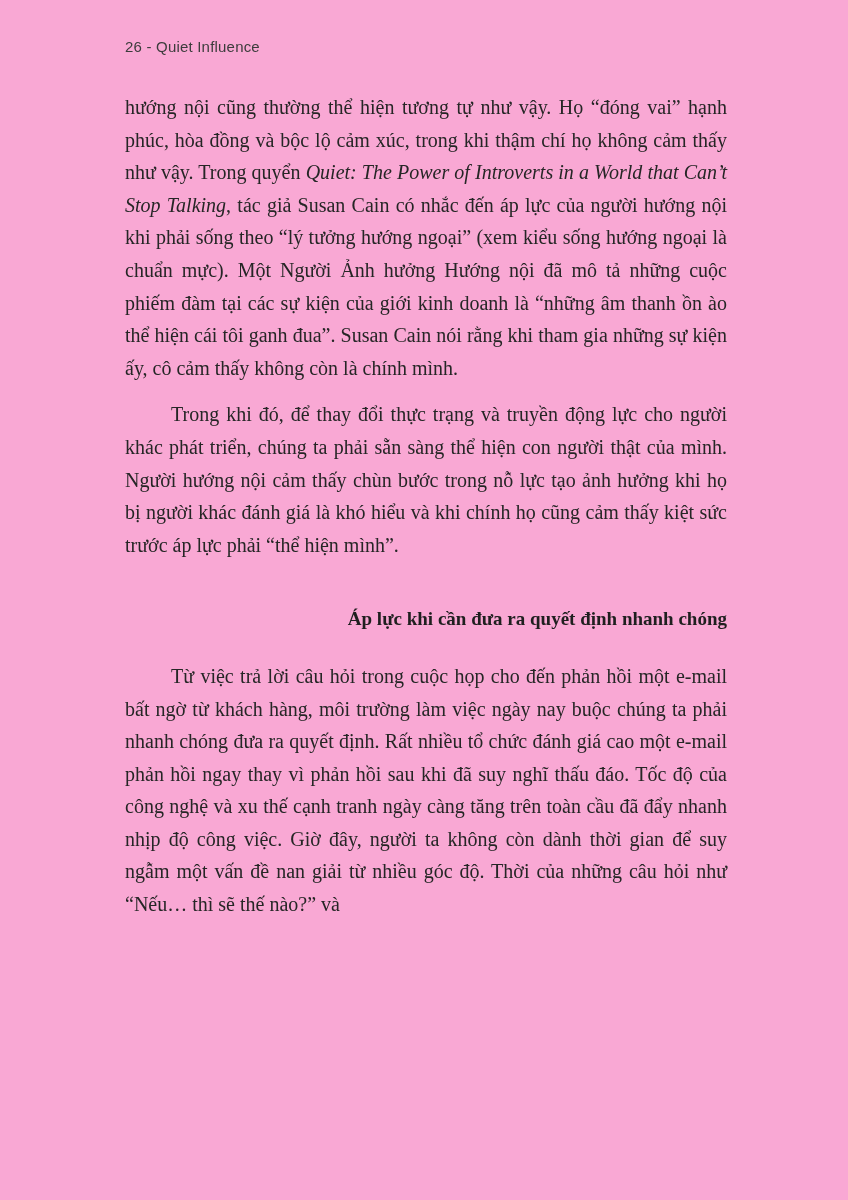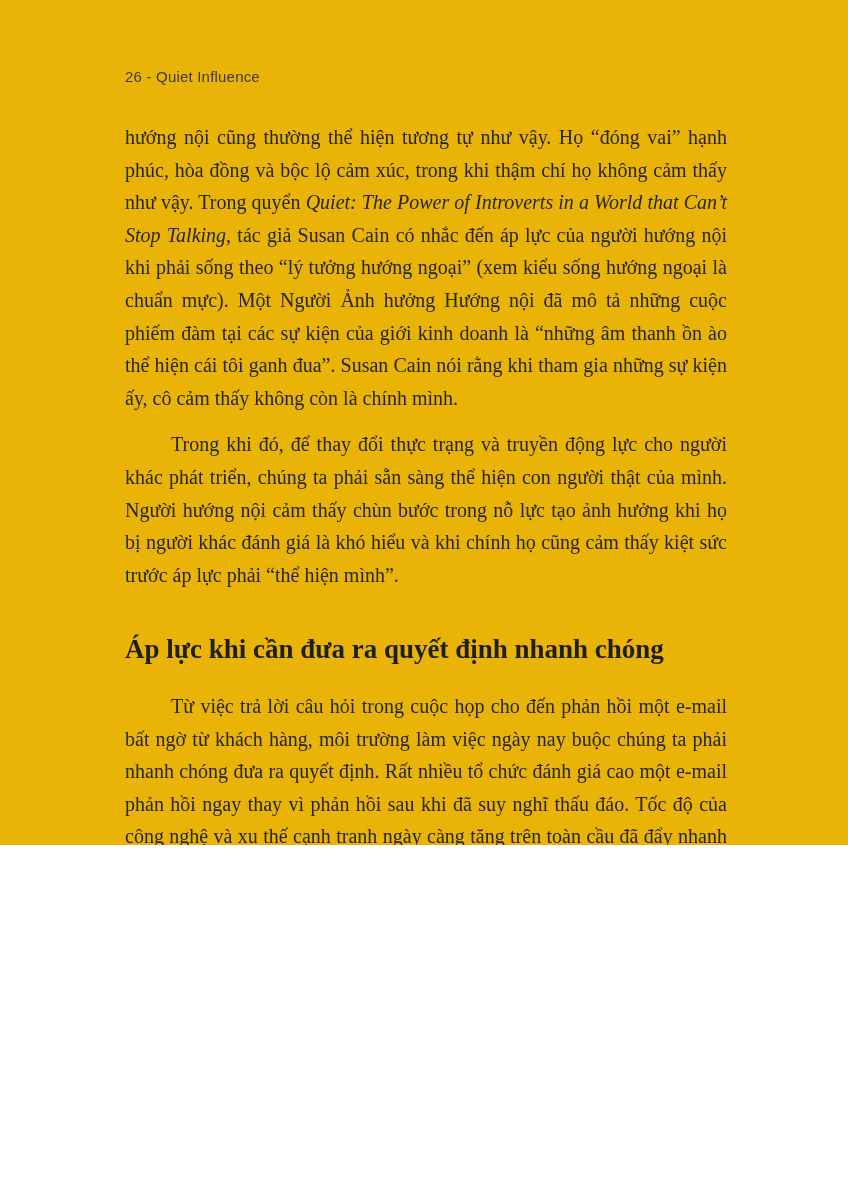--- a/index.html
+++ b/index.html
@@ -3,24 +3,24 @@
 <meta charset="utf-8">
 <style>
   html, body {
     margin: 0;
     padding: 0;
     background: #ffffff;
   }
   .page {
     position: relative;
     width: 848px;
-    height: 845px;
-    background: #eab308;
+    height: 1200px;
+    background: #f9a8d4;
     box-sizing: border-box;
-    padding: 68px 121px 0 125px;
+    padding: 38px 121px 0 125px;
     font-family: "Liberation Serif", "DejaVu Serif", serif;
     color: #262626;
     overflow: hidden;
   }
   .running-header {
     font-family: "Liberation Sans", "DejaVu Sans", sans-serif;
     font-size: 15px;
     color: #3c3c3c;
     letter-spacing: 0.2px;
   }
@@ -34,23 +34,23 @@
   .body-text p {
     margin: 0;
   }
   .para-indent {
     text-indent: 46px;
   }
   .para-gap {
     margin-top: 14px !important;
   }
   .section-heading {
-    font-size: 27px;
+    font-size: 19px;
     font-weight: bold;
-    text-align: left;
+    text-align: right;
     margin: 42px 0 24px 0;
     color: #1f1f1f;
     font-family: "Liberation Serif", "DejaVu Serif", serif;
   }
   em {
     font-style: italic;
   }
 </style>
 </head>
 <body>

